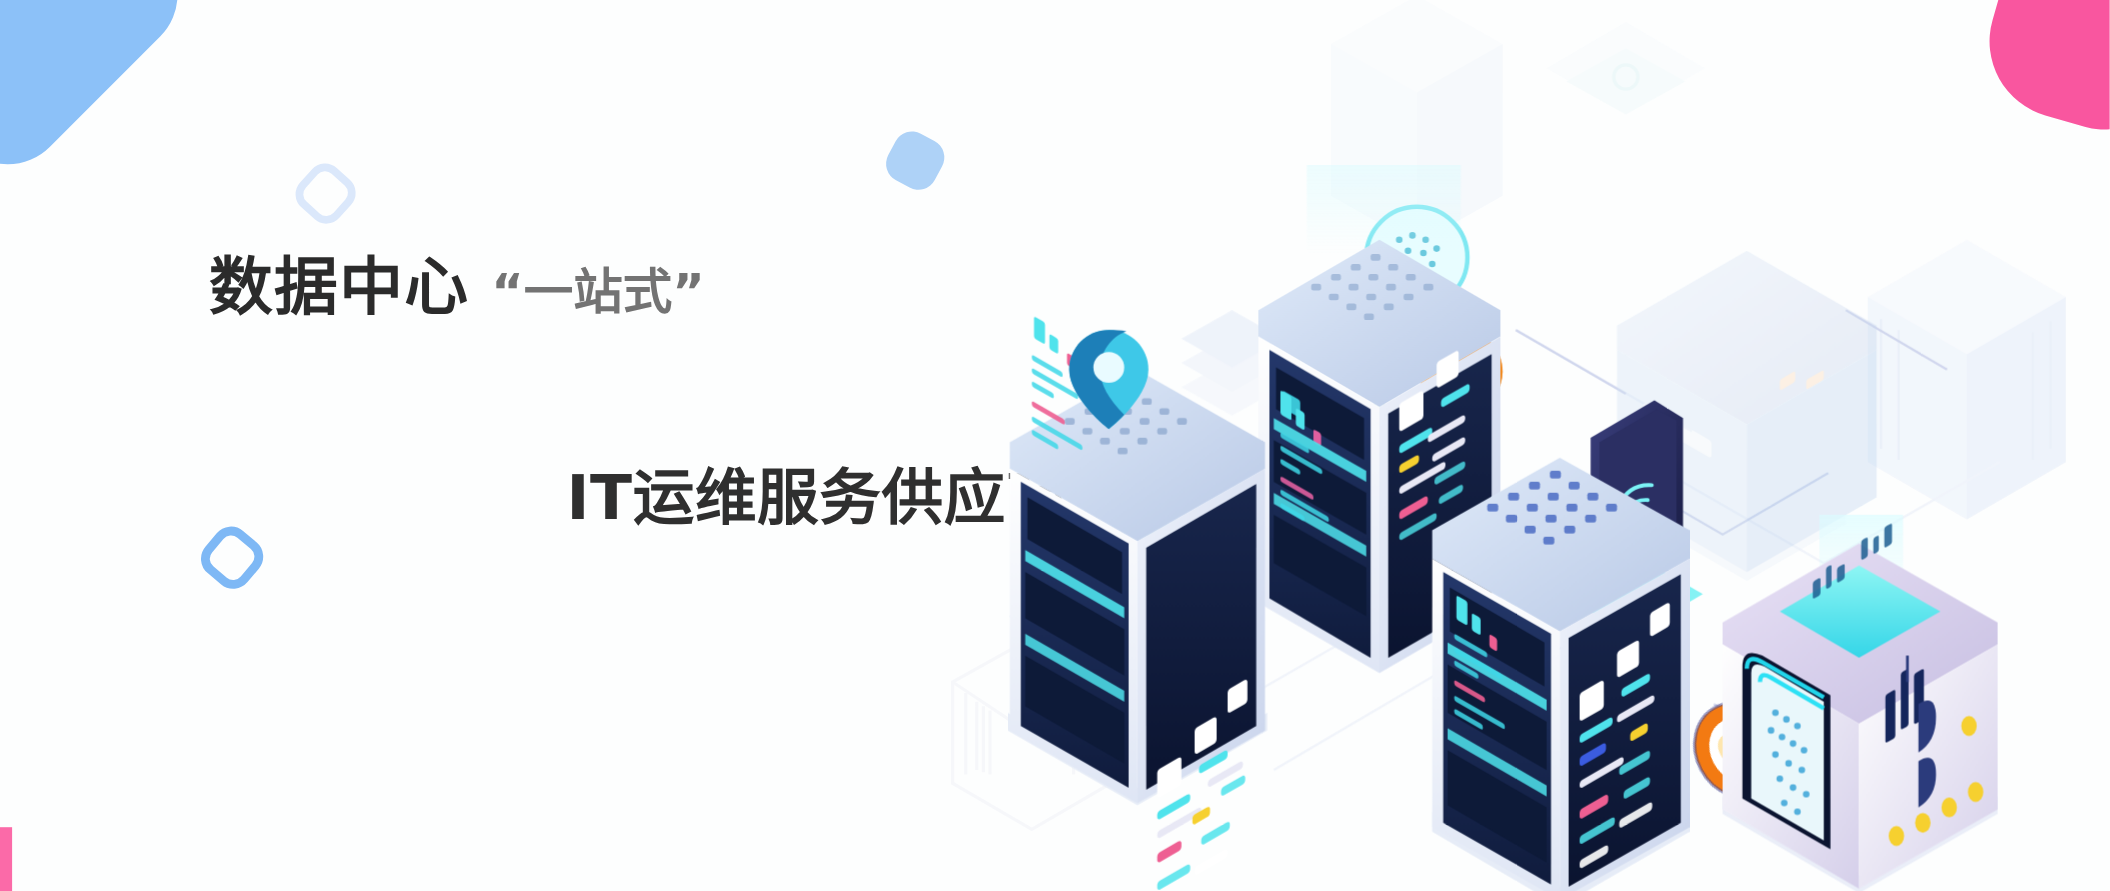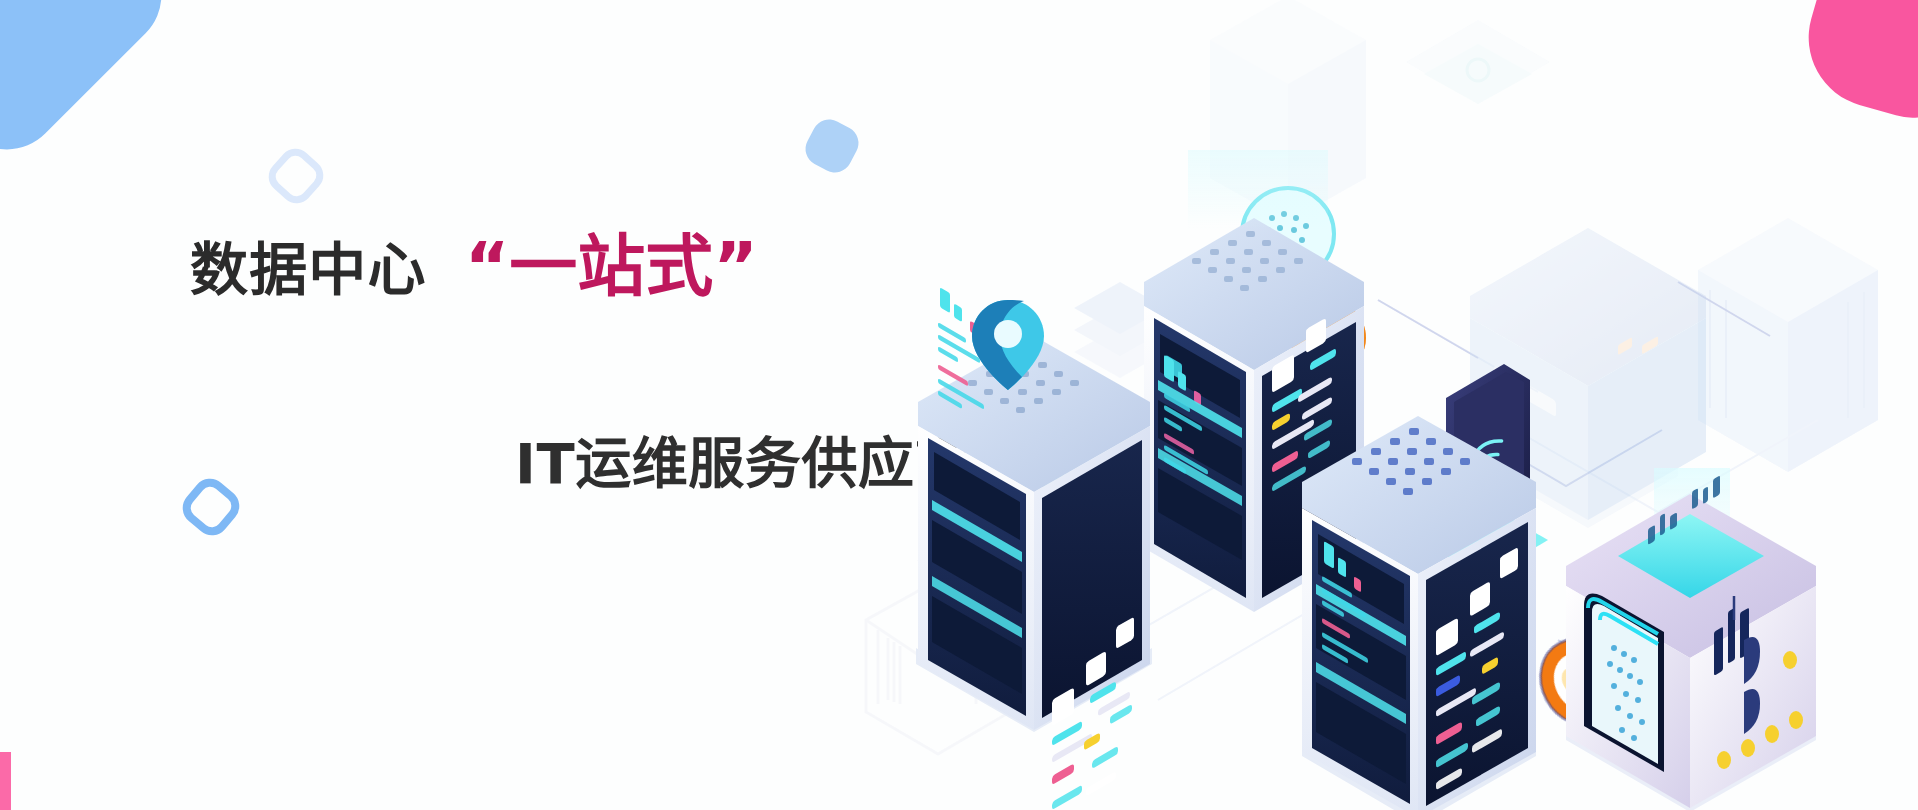--- a/index.html
+++ b/index.html
@@ -88,23 +88,23 @@
   }
   .line-1 {
     font-size:58px;
     font-weight:700;
     letter-spacing:.02em;
     color:#2b2b2b;
     white-space:nowrap;
     line-height:1.15;
   }
   .line-1 .hl {
-    color:#be185d;
-    font-size:68px;
-    margin-left:38px;
+    color:#737373;
+    font-size:45px;
+    margin-left:20px;
     letter-spacing:0;
   }
   .line-2 {
     margin-top:112px;
     margin-left:325px;
     font-size:56px;
     font-weight:700;
     letter-spacing:.01em;
     color:#2f2f2f;
     white-space:nowrap;

